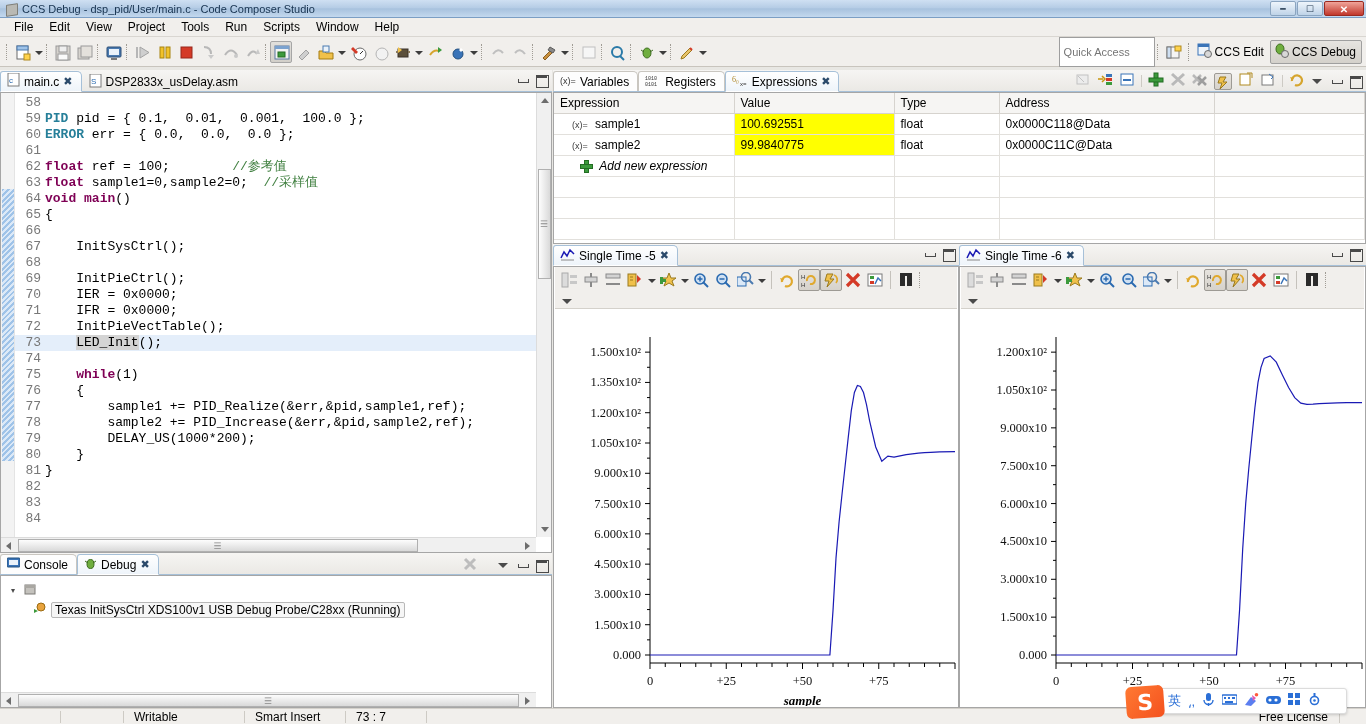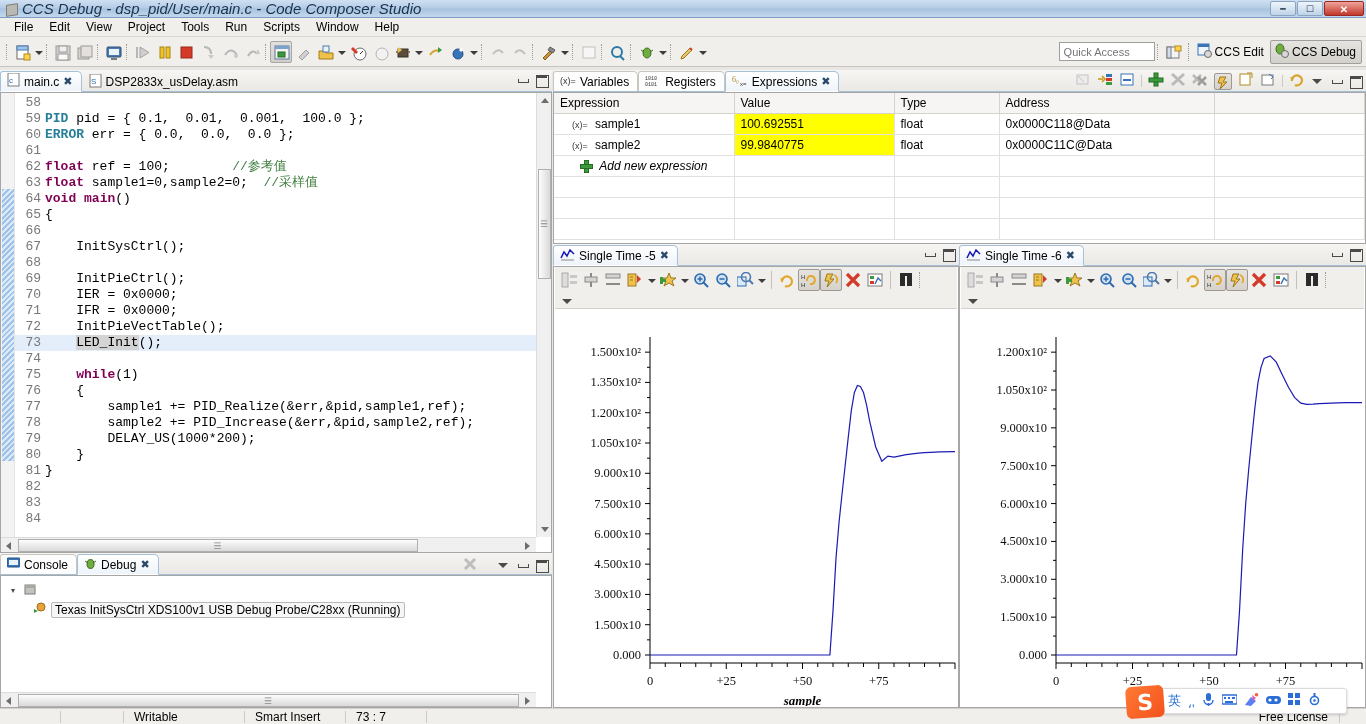--- a/index.html
+++ b/index.html
@@ -8,21 +8,21 @@
     background:#e8e7e3; }
 
   
   .titlebar{ height:18px; width:100%;
     background:linear-gradient(180deg,#cfe0f2 0%,#b6cde6 45%,#a8c2de 52%,#c3d8ee 100%);
     border-bottom:1px solid #7b9ec4; display:flex; align-items:center;
     position:relative; }
   .tb-icon{ width:14px; height:14px; margin:0 4px 0 4px; position:relative; flex:none; }
   .tb-icon:before{ content:""; position:absolute; left:2px; top:2px; width:10px; height:10px;
     background:#b9b9b4; border:1px solid #7e7e78; transform:skewY(-8deg); border-radius:1px; }
-  .tb-title{ font-size:15px; color:#16324f; white-space:nowrap;font-style:italic; }
+  .tb-title{ font-size:11px; color:#16324f; white-space:nowrap; }
   .tb-btns{ position:absolute; right:2px; top:1px; display:flex; gap:1px; }
   .tb-btn{ width:26px; height:15px; border:1px solid #8ba5c0; border-radius:2px;
     background:linear-gradient(180deg,#eef5fb,#bfd3e8); position:relative; }
   .tb-btn.close{ width:40px; background:linear-gradient(180deg,#f0a49a,#c1372b); border-color:#9a2a21; }
   .tb-btn i{ position:absolute; left:50%; top:50%; transform:translate(-50%,-50%);
     font-style:normal; font-size:9px; color:#20364d; }
   .tb-btn.close i{ color:#fff; font-size:10px; font-weight:bold; }
 
   
   .menubar{ height:19px; background:#f1efec; border-bottom:1px solid #d9d6d1;
@@ -40,21 +40,21 @@
   .tbtn svg{ position:absolute; left:3px; top:3px; }
   .arrw{ width:11px; height:22px; position:relative; flex:none; }
   .arrw:after{ content:""; position:absolute; left:2px; top:10px;
     border-left:4px solid transparent; border-right:4px solid transparent;
     border-top:4px solid #3d3d3d; }
   .grip{ width:7px; height:20px; flex:none; position:relative; }
   .grip:before{ content:""; position:absolute; left:2px; top:2px; width:0; height:16px;
     border-left:1px dotted #a09c95; }
 
   .qa{ margin-left:auto; }
-  .qa-input{ width:96px; height:19px; border:1px solid #9e9e9e; background:#fff;
+  .qa-input{ width:96px; height:30px; border:1px solid #9e9e9e; background:#fff;
     font-size:11px; color:#8a8a8a; padding:1px 4px; font-family:"Liberation Sans",sans-serif; }
   .persp-btn{ display:flex; align-items:center; gap:3px; padding:2px 5px 2px 3px;
     font-size:12px; border:1px solid transparent; border-radius:2px; }
   .persp-btn.active{ border-color:#9f9f9f; background:linear-gradient(180deg,#e6e4e0,#d4d1cb); }
 
   
   .wb{ position:absolute; top:70px; left:0; width:1366px; height:638px; }
 
   
   .panel{ position:absolute; background:#f4f3f0; }

